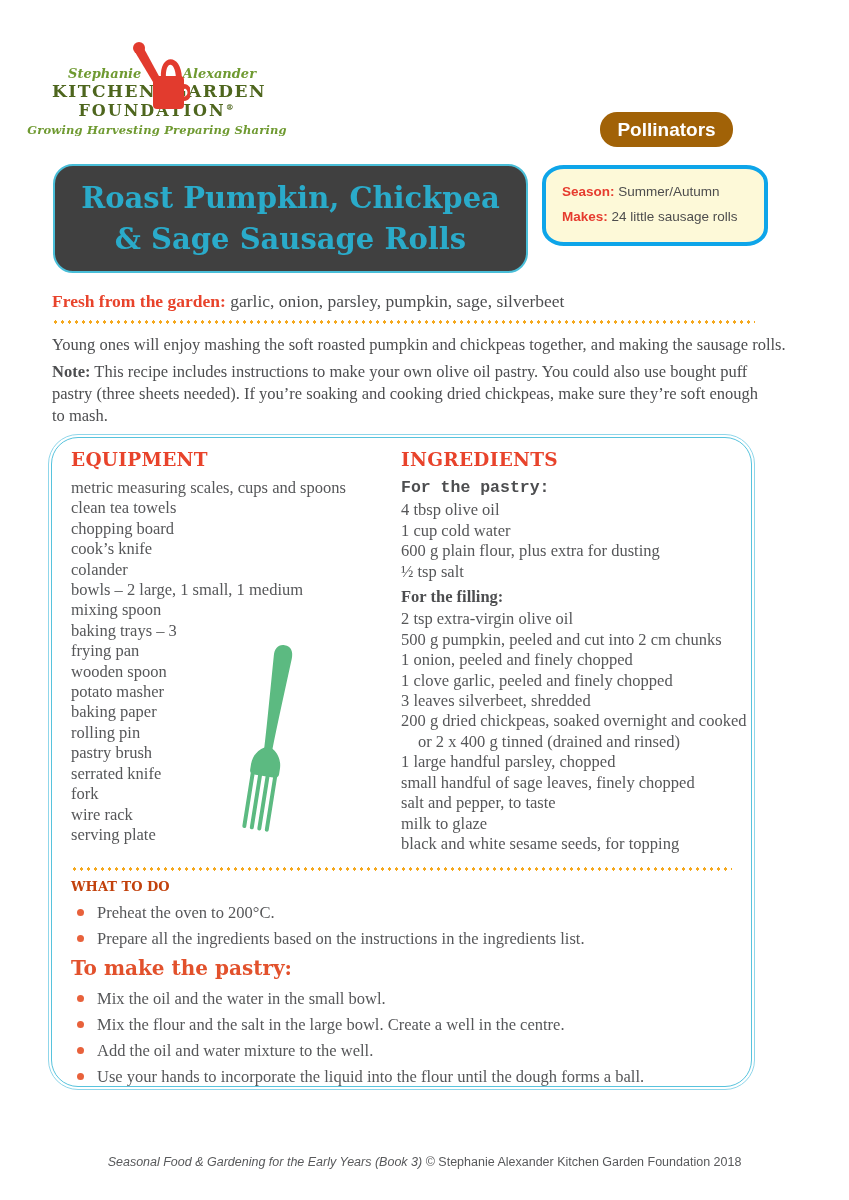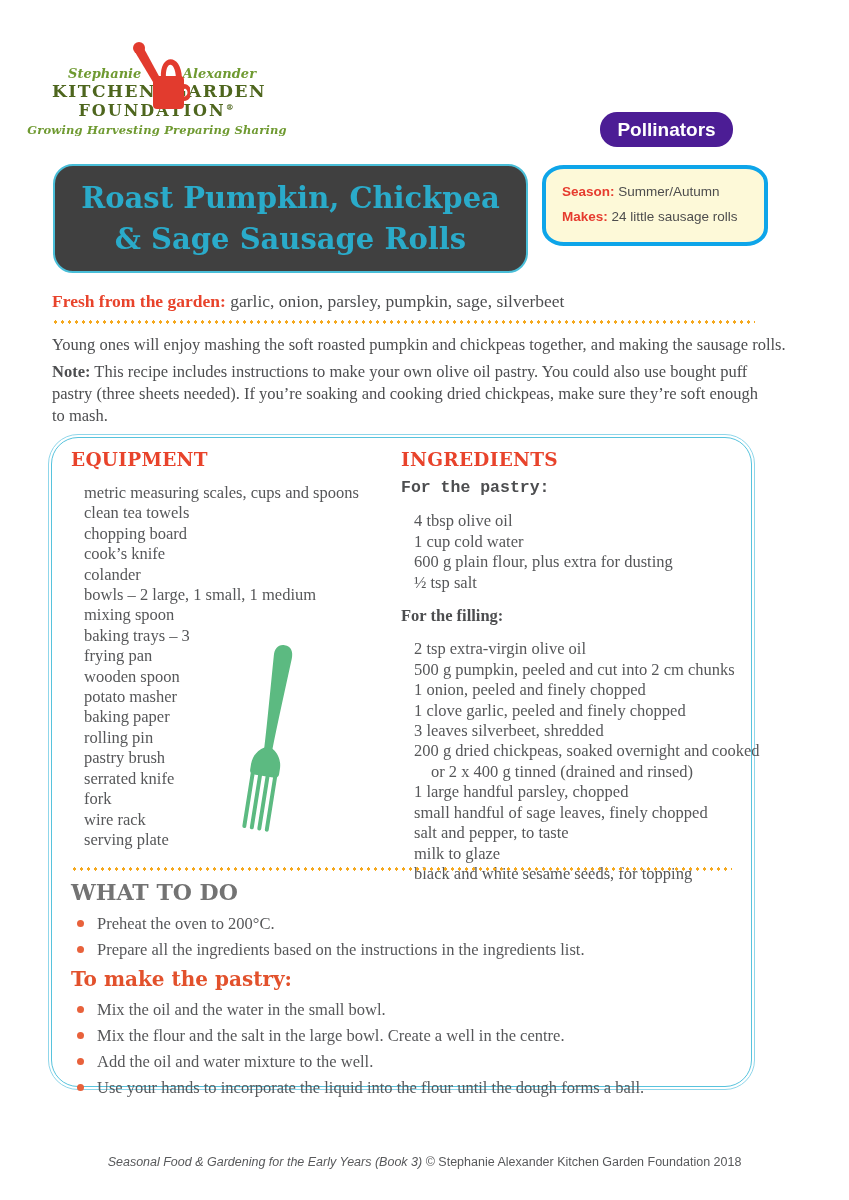--- a/index.html
+++ b/index.html
@@ -21,21 +21,21 @@
   .logo-row3 { top:61px; justify-content:center; }
   .logo-row3 .logo-word { font-size:16px; letter-spacing:2px; }
   .logo-reg { font-size:8px; color:#4e661e; vertical-align:super; }
   .logo-row4 { top:83px; justify-content:center; }
   .logo-tagline { font-family:"DejaVu Serif", serif; font-style:italic; font-weight:bold;
     color:#6f9a31; font-size:11.5px; letter-spacing:0.2px; white-space:nowrap; }
   .can-svg { position:absolute; left:80px; top:0; }
 
   
   .badge { position:absolute; left:600px; top:112px; width:133px; height:35px;
-    background:#4c1d95; border-radius:17px; display:flex; align-items:center; justify-content:center;
+    background:#a16207; border-radius:17px; display:flex; align-items:center; justify-content:center;
     font-family:"Liberation Sans", sans-serif; font-weight:bold; font-size:19px; color:#ffffff; }
 
   
   .title-box { position:absolute; left:53px; top:164px; width:471px; height:105px;
     border:2.5px solid #49bed8; border-radius:20px; background:#404040;
     display:flex; flex-direction:column; align-items:center; justify-content:center; }
   .title-line { font-family:"DejaVu Serif", serif; font-weight:bold; color:#2aabca;
     font-size:29px; line-height:41px; white-space:nowrap; }
 
   
@@ -64,38 +64,38 @@
   .note-label { font-weight:bold; color:#4d4e50; }
 
   
   .main-box { position:absolute; left:48px; top:434px; width:705px; height:654px;
     border:1.5px solid #8fd6ea; border-radius:30px; }
   .main-box-inner { position:absolute; left:2px; top:2px; right:2px; bottom:2px;
     border:1.5px solid #57c3dd; border-radius:27px; }
 
   .col-heading { font-family:"DejaVu Serif", serif; font-weight:bold; color:#e8432b;
     font-size:18.5px; letter-spacing:0.3px; margin:0 0 8px 0; }
-  .plain-list { list-style:none; margin:13px; padding:0; font-size:16.5px; line-height:20.4px;
+  .plain-list { list-style:none; margin:0; padding:0; font-size:16.5px; line-height:20.4px;
     color:#565759; }
   .plain-list li { white-space:nowrap; }
   .equipment-col { position:absolute; left:22px; top:14px; width:330px; }
   .ingredients-col { position:absolute; left:352px; top:14px; width:351px; }
   .sub-heading { font-weight:bold; color:#4d4e50; font-size:16.5px; line-height:20.4px;
     margin:5px 0 2px 0; }
   .ingredients-col .sub-heading.first { margin-top:2px;font-family:Liberation Mono, monospace; }
   li.cont { padding-left:17px; }
 
   .fork-wrap { position:absolute; left:210px; top:208px; width:46px; height:192px;
     transform:rotate(9deg); transform-origin:50% 10%; }
 
   .dots-mid { position:absolute; left:22px; top:432px; width:661px; }
 
   .wtd { position:absolute; left:22px; top:444px; width:665px; }
-  .wtd-heading { font-family:"DejaVu Serif", serif; font-weight:bold; color:#737373;
-    font-size:22px; margin:0 0 10px 0; }
+  .wtd-heading { font-family:"DejaVu Serif", serif; font-weight:bold; color:#c2410c;
+    font-size:13px; margin:0 0 10px 0; }
   .bullet-list { list-style:none; margin:0 0 6px 0; padding:0; font-size:16.5px; color:#565759; }
   .bullet-list li { position:relative; padding-left:26px; margin-bottom:9px; line-height:17px;
     white-space:nowrap; }
   .bullet-list li::before { content:""; position:absolute; left:6px; top:5px; width:7px; height:7px;
     border-radius:50%; background:#e8613b; }
   .wtd-sub { font-family:"DejaVu Serif", serif; color:#e2512c; font-size:20px; font-weight:bold;
     margin:8px 0 10px 0; }
 
   
   .footer { position:absolute; left:0; top:1155px; width:849px; text-align:center;

